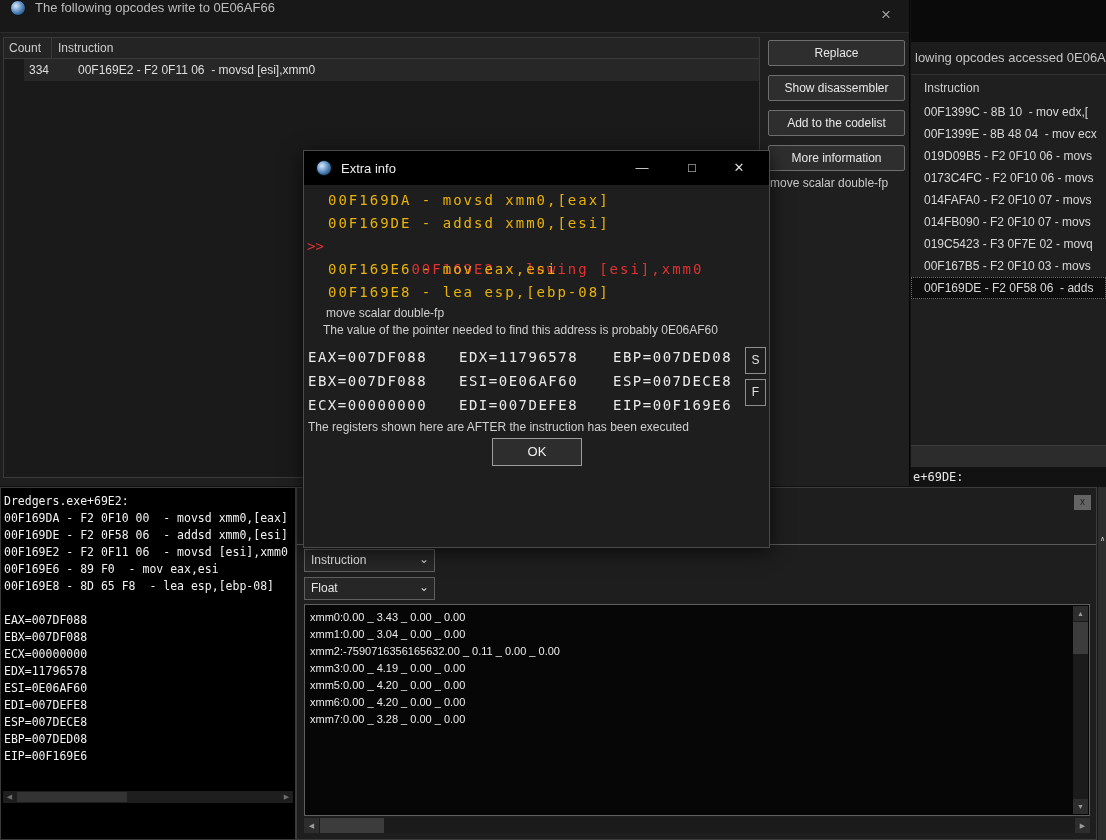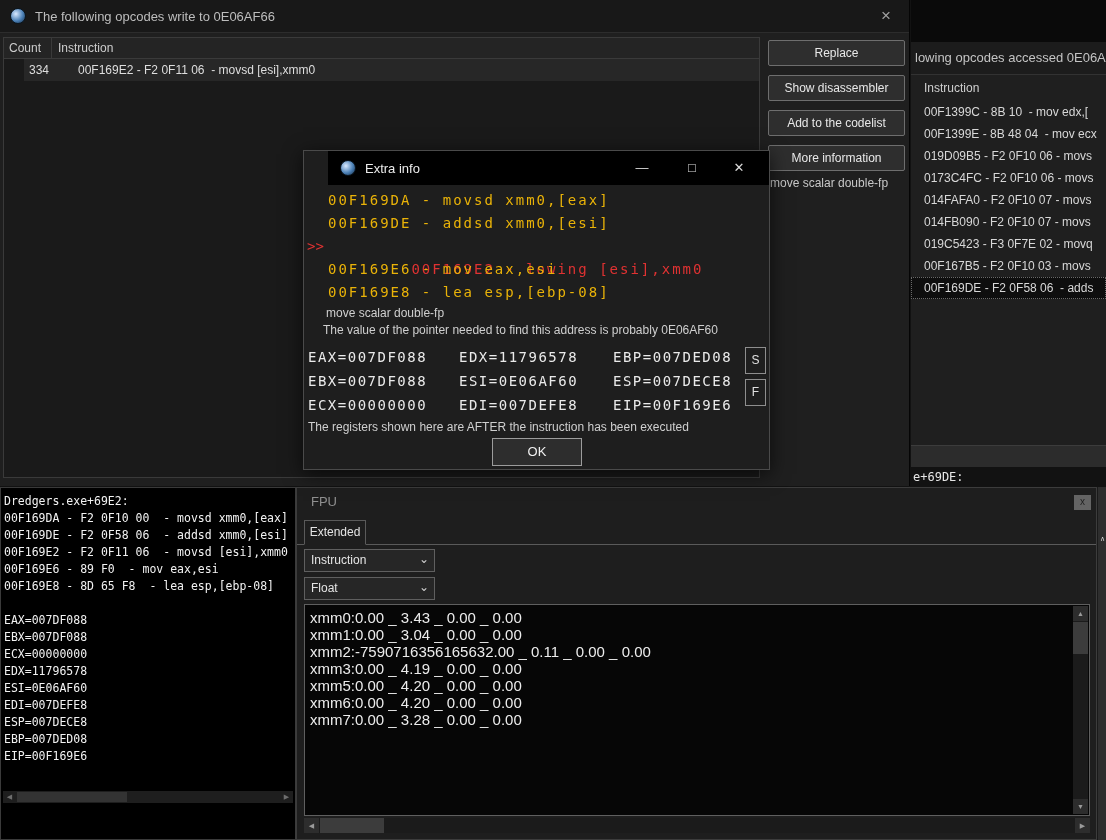--- a/index.html
+++ b/index.html
@@ -6,21 +6,21 @@
   html,body { background:#0c0c0c; }
   .stage {
     position:relative; width:1106px; height:840px; overflow:hidden;
     background:#121212; font-family:"Liberation Sans", sans-serif;
     -webkit-font-smoothing:antialiased;
   }
   .win { position:absolute; }
 
   
   .win-writer { left:0; top:0; width:910px; height:486px; background:#1f1f1f; border-right:1px solid #050505; }
-  .writer-titlebar { height:33px; background:#181818; border-bottom:1px solid #2c2c2c; display:flex; align-items:center; padding:0 10px; }
+  .writer-titlebar { height:33px; background:#181818; border-bottom:1px solid #2c2c2c; display:flex; align-items:flex-start; padding:0 10px; }
   .app-icon { width:16px; height:16px; border-radius:50%; background:radial-gradient(circle at 35% 35%, #d8e9ff, #4a7fb5 55%, #14293f); border:1px solid #0a1620; flex:0 0 auto; }
   .writer-title { color:#bdbdbd; font-size:13px; margin-left:9px; white-space:nowrap; }
   .titlebar-close { margin-left:auto; width:26px; text-align:center; color:#a0a0a0; font-size:17px; line-height:30px; cursor:default; }
 
   .writer-table { position:absolute; left:3px; top:37px; width:757px; height:441px; background:#1a1a1a; border:1px solid #3a3a3a; }
   .wt-header { display:flex; height:21px; background:#242424; border-bottom:1px solid #3a3a3a; color:#cdcdcd; font-size:12px; }
   .wt-h-count { width:48px; border-right:1px solid #3a3a3a; padding:3px 0 0 5px; }
   .wt-h-instr { flex:1; padding:3px 0 0 6px; }
   .wt-row { display:flex; height:22px; background:#272727; color:#dedede; font-size:12px; align-items:center;margin-left:20px; }
   .wt-c-count { width:48px; padding-left:5px; }
@@ -35,21 +35,21 @@
   .acc-top { height:42px; background:#0a0a0a; }
   .acc-titlebar { height:33px; background:#1c1c1c; border-bottom:1px solid #323232; color:#c4c4c4; font-size:13px; padding:8px 0 0 4px; white-space:nowrap; overflow:hidden; }
   .acc-header { height:26px; color:#cfcfcf; font-size:12px; padding:6px 0 0 13px; }
   .acc-row { height:22px; line-height:22px; font-size:12px; color:#d8d8d8; padding-left:13px; white-space:pre; overflow:hidden; }
   .acc-row.selected { background:#0e0e0e; outline:1px dotted #6a6a6a; outline-offset:-1px; }
   .acc-bottom { position:absolute; left:0; bottom:0; width:100%; height:22px; background:#2c2c2c; border-top:1px solid #3c3c3c; }
 
   .behind-text { position:absolute; left:913px; top:470px; font-family:"DejaVu Sans Mono", monospace; font-size:12px; color:#e6e6e6; }
 
   
-  .dialog { left:303px; top:150px; width:467px; height:320px; background:#1e1e1e; border:1px solid #4a4a4a; box-shadow:0 4px 18px rgba(0,0,0,.65); z-index:5;padding-left:24px; }
+  .dialog { left:303px; top:150px; width:467px; height:398px; background:#1e1e1e; border:1px solid #4a4a4a; box-shadow:0 4px 18px rgba(0,0,0,.65); z-index:5; }
   .dlg-titlebar { height:34px; background:#000; display:flex; align-items:center; }
   .dlg-icon { width:16px; height:16px; border-radius:50%; margin-left:12px; background:radial-gradient(circle at 35% 35%, #d8e9ff, #4a7fb5 55%, #14293f); border:1px solid #0a1620; flex:0 0 auto; }
   .dlg-title { color:#ececec; font-size:13px; margin-left:9px; }
   .dlg-controls { margin-left:auto; margin-right:8px; display:flex; }
   .dlg-ctrl { width:50px; text-align:center; color:#dcdcdc; font-size:13px; line-height:34px; }
   .dlg-ctrl.close { width:44px; }
 
   .dlg-lines { position:absolute; left:0; top:38px; width:100%; }
   .dlg-line { height:23px; line-height:23px; padding-left:24px; color:#eab308; font-family:"DejaVu Sans Mono", monospace; font-size:14px; letter-spacing:2px; white-space:pre; position:relative; }
   .dlg-line.marked { color:#e03232; }
@@ -77,21 +77,21 @@
   .win-fpu { left:296px; top:487px; width:801px; height:353px; background:#1e1e1e; border:1px solid #3c3c3c; }
   .fpu-title { position:absolute; left:14px; top:6px; color:#8f8f8f; font-size:13px; }
   .fpu-close { position:absolute; right:5px; top:7px; width:17px; height:15px; background:#646464; color:#222; font-size:10px; line-height:14px; text-align:center; }
   .fpu-sep { position:absolute; left:0; right:0; top:56px; border-top:1px solid #5a5a5a; }
   .fpu-tab { position:absolute; left:7px; top:32px; width:62px; height:25px; border:1px solid #5a5a5a; border-bottom:1px solid #1e1e1e; background:#1e1e1e; color:#e4e4e4; font-size:12px; text-align:center; line-height:23px; z-index:2; }
   .fpu-select { position:absolute; left:7px; width:131px; height:23px; background:#262626; border:1px solid #5f5f5f; color:#e4e4e4; font-size:12px; line-height:21px; padding-left:6px; }
   .fpu-select.first { top:61px; } .fpu-select.second { top:89px; }
   .chev { position:absolute; right:5px; top:-1px; color:#cfcfcf; font-size:12px; }
   .fpu-list { position:absolute; left:7px; top:116px; width:786px; height:212px; background:#060606; border:1px solid #5f5f5f; overflow:hidden; }
   .fpu-lines { padding:4px 0 0 5px; }
-  .fline { height:17px; line-height:17px; font-size:15px; color:#ececec; white-space:pre; }
+  .fline { height:17px; line-height:17px; font-size:11px; color:#ececec; white-space:pre; }
   .fpu-vscroll { position:absolute; top:1px; right:1px; bottom:1px; width:15px; background:#1b1b1b; }
   .vs-btn { position:absolute; left:0; width:15px; height:15px; background:#2d2d2d; color:#9a9a9a; font-size:7px; line-height:15px; text-align:center; }
   .vs-btn.up { top:0; } .vs-btn.down { bottom:0; }
   .vs-thumb { position:absolute; left:0; top:16px; width:15px; height:32px; background:#3c3c3c; }
   .fpu-hscroll { position:absolute; left:7px; top:330px; width:786px; height:15px; background:#1b1b1b; }
   .hsf-btn { position:absolute; top:0; width:15px; height:15px; background:#2d2d2d; color:#9a9a9a; font-size:7px; line-height:15px; text-align:center; }
   .hsf-btn.left { left:0; } .hsf-btn.right { right:0; }
   .hsf-thumb { position:absolute; left:16px; top:0; width:64px; height:15px; background:#3c3c3c; }
 
   

